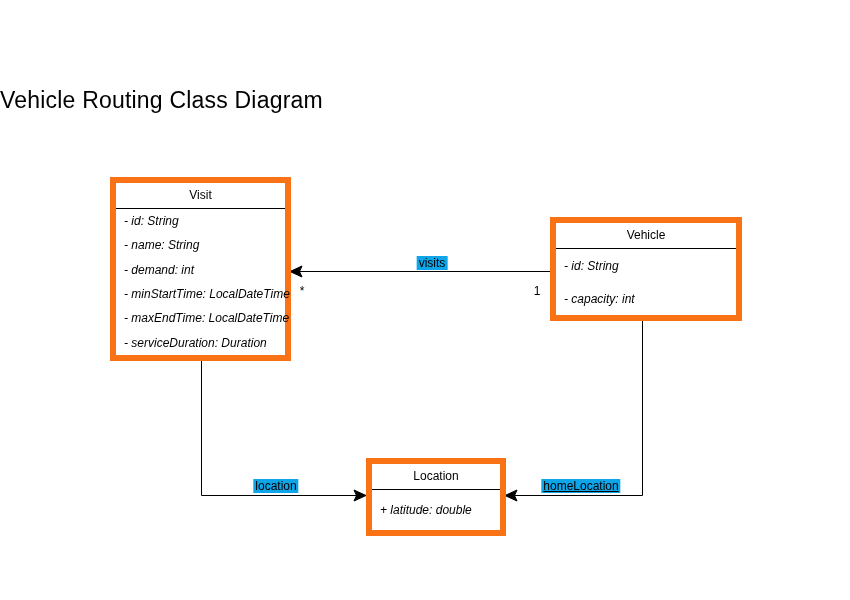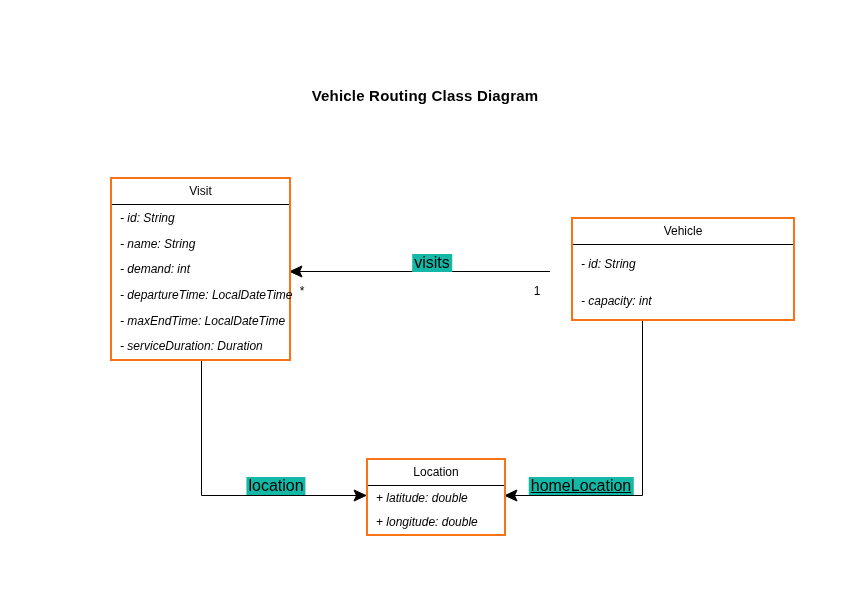--- a/index.html
+++ b/index.html
@@ -14,37 +14,36 @@
     width: 850px;
     height: 600px;
     background: #ffffff;
     overflow: hidden;
   }
   .diagram-title {
     position: absolute;
     left: 0;
     right: 0;
     top: 87px;
-    text-align: center;
-    font-size: 15px;
-    font-weight: bold;
+    font-size: 23px;
+    font-weight: normal;
     letter-spacing: 0.2px;
   }
   .edges-svg {
     position: absolute;
     left: 0;
     top: 0;
     width: 850px;
     height: 600px;
   }
   .class-box {
     position: absolute;
     box-sizing: border-box;
     background: #ffffff;
-    border: 2px solid #f97316;
+    border: 6px solid #f97316;
     display: flex;
     flex-direction: column;
   }
   .class-header {
     box-sizing: border-box;
     height: 26px;
     line-height: 25px;
     border-bottom: 1px solid #000000;
     text-align: center;
     font-size: 12px;
@@ -60,22 +59,22 @@
     flex: 1;
     display: flex;
     align-items: center;
     padding-left: 8px;
     font-size: 12px;
     white-space: nowrap;
   }
   .edge-label {
     position: absolute;
     transform: translate(-50%, -50%);
-    font-size: 16px;
-    background: #14b8a6;
+    font-size: 12px;
+    background: #0ea5e9;
     padding: 0 2px;
     white-space: nowrap;
   }
   .multiplicity {
     position: absolute;
     transform: translate(-50%, -50%);
     font-size: 12px;
     white-space: nowrap;
   }
 </style>
@@ -103,35 +102,34 @@
   <div class="multiplicity" style="left:537px; top:291px;">1</div>
   <div class="edge-label" style="left:276px; top:486px;">location</div>
   <div class="edge-label" style="left:581px; top:486px;text-decoration:underline;">homeLocation</div>
 
   <div class="class-box" style="left:110px; top:177px; width:181px; height:184px;">
     <div class="class-header">Visit</div>
     <div class="class-attrs">
       <div class="class-attr">- id: String</div>
       <div class="class-attr">- name: String</div>
       <div class="class-attr">- demand: int</div>
-      <div class="class-attr">- departureTime: LocalDateTime</div>
+      <div class="class-attr">- minStartTime: LocalDateTime</div>
       <div class="class-attr">- maxEndTime: LocalDateTime</div>
       <div class="class-attr">- serviceDuration: Duration</div>
     </div>
   </div>
 
-  <div class="class-box" style="left:550px; top:217px; width:224px; height:104px;margin-left:21px;">
+  <div class="class-box" style="left:550px; top:217px; width:192px; height:104px;">
     <div class="class-header">Vehicle</div>
     <div class="class-attrs">
       <div class="class-attr">- id: String</div>
       <div class="class-attr">- capacity: int</div>
     </div>
   </div>
 
   <div class="class-box" style="left:366px; top:458px; width:140px; height:78px;">
     <div class="class-header">Location</div>
     <div class="class-attrs">
       <div class="class-attr">+ latitude: double</div>
-      <div class="class-attr">+ longitude: double</div>
     </div>
   </div>
 
 </div>
 
 </body></html>

